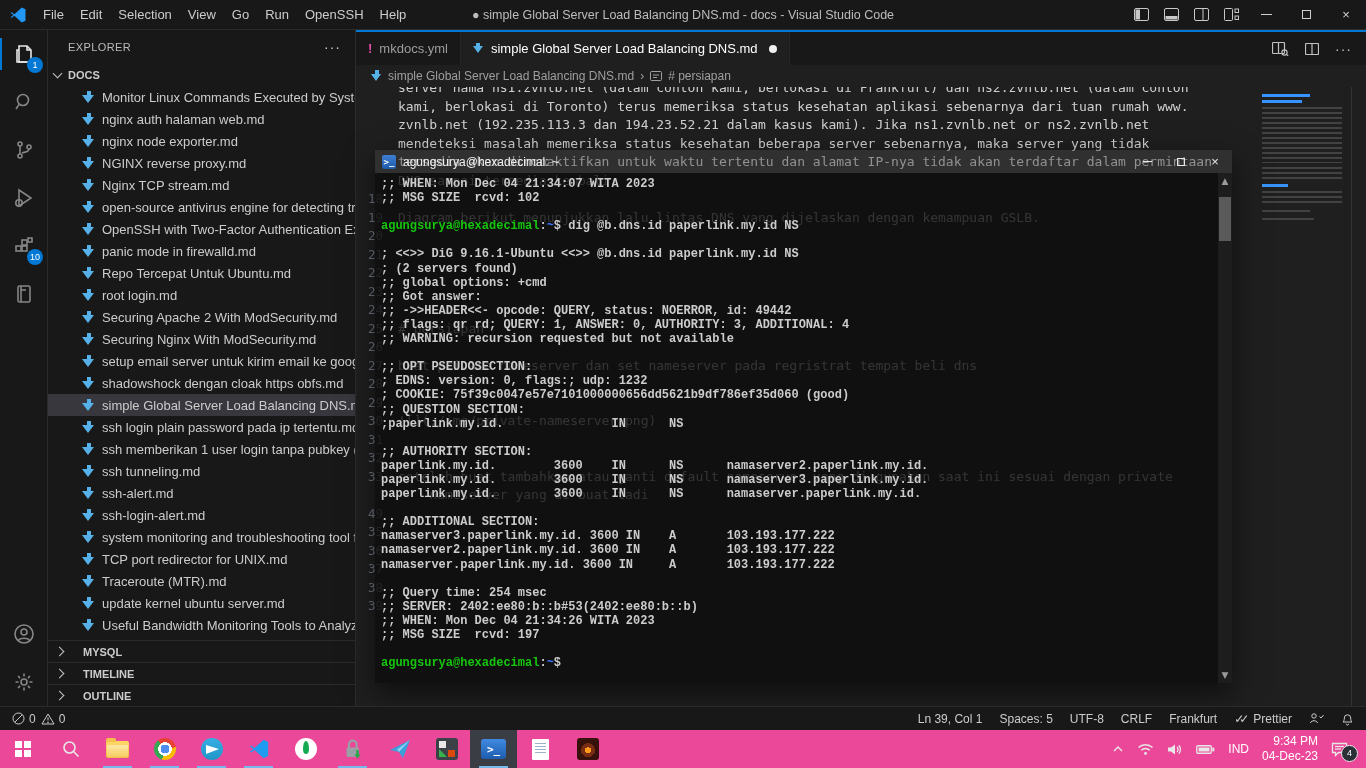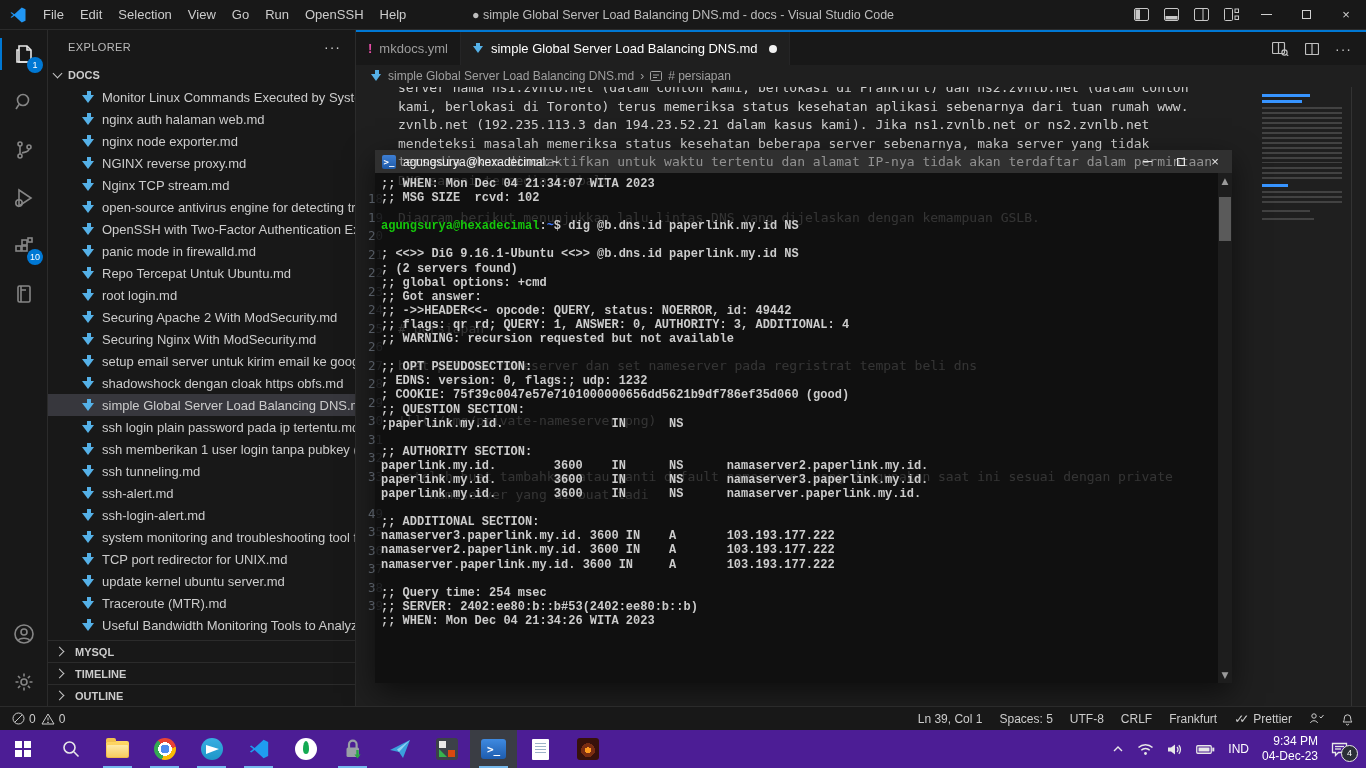--- a/index.html
+++ b/index.html
@@ -36,21 +36,21 @@
   .chev.down{transform:rotate(45deg);margin-top:-3px}
   .chev.right{transform:rotate(-45deg)}
   .sec-header{height:22px;display:flex;align-items:center;gap:7px;padding-left:6px;font-size:11px;font-weight:700;color:#cccccc}
   .file-list{}
   .file-row{height:22px;display:flex;align-items:center;padding-left:34px;color:#cccccc;white-space:nowrap;overflow:hidden;cursor:default}
   .file-row.selected{background:#37373d}
   .dl-ic{position:relative;width:13px;height:13px;flex:none;margin-right:7px}
   .dl-ic::before{content:"";position:absolute;left:4.5px;top:0px;width:4px;height:5px;background:#55b1e8}
   .dl-ic::after{content:"";position:absolute;left:0;top:4px;border-left:6.5px solid transparent;border-right:6.5px solid transparent;border-top:8px solid #55b1e8}
   .sb-bottom{position:absolute;left:0;right:0;bottom:0}
-  .col-sec{height:22px;display:flex;align-items:center;gap:12px;padding-left:8px;font-size:11px;font-weight:700;color:#cccccc;border-top:1px solid #2b2b2b}
+  .col-sec{height:22px;display:flex;align-items:center;gap:20px;padding-left:8px;font-size:11px;font-weight:700;color:#cccccc;border-top:1px solid #2b2b2b}
 
   
   .editor-group{position:absolute;left:356px;right:0;top:30px;bottom:62px;background:#1f1f1f}
   .accent{position:absolute;top:0;left:0;right:0;height:2px;background:#0078d4}
   .tabbar{position:absolute;top:2px;left:0;right:0;height:33px;background:#181818;display:flex;align-items:stretch}
   .tab{display:flex;align-items:center;gap:7px;padding:0 12px;font-size:13px;color:#9d9d9d;background:#181818;border-right:1px solid #252526;white-space:nowrap}
   .tab.active{background:#1f1f1f;color:#ffffff}
   .ticon-yaml{color:#e64ca5;font-weight:700;font-size:13px}
   .dl-mini{position:relative;width:11px;height:12px;flex:none}
   .dl-mini::before{content:"";position:absolute;left:3.5px;top:0;width:4px;height:4px;background:#55b1e8}
@@ -89,21 +89,21 @@
 
   
   .statusbar{position:absolute;left:0;right:0;bottom:38px;height:24px;background:#181818;border-top:1px solid #2b2b2b;
     display:flex;align-items:center;font-size:12px;color:#cccccc;padding:0 12px;z-index:7}
   .sb-left{display:flex;align-items:center;gap:5px}
   .sb-right{margin-left:auto;display:flex;align-items:center;gap:17px}
   .sb-item{display:flex;align-items:center;gap:4px;white-space:nowrap}
   .dbl-check{letter-spacing:-5px;font-size:12px;padding-right:5px}
 
   
-  .taskbar{position:absolute;left:0;right:0;bottom:0;height:38px;background:#4c1d95;display:flex;align-items:stretch;z-index:8}
+  .taskbar{position:absolute;left:0;right:0;bottom:0;height:38px;background:#ec4899;display:flex;align-items:stretch;z-index:8}
   .tb-item{width:47px;display:flex;align-items:center;justify-content:center;position:relative;flex:none}
   .tb-item.running::after{content:"";position:absolute;bottom:0;left:9px;right:9px;height:2px;background:#76b9ed}
   .tb-item.active{background:#3a3d44}
   .icw{position:relative;display:flex;align-items:center;justify-content:center}
   .ic-start{width:17px;height:17px;position:relative}
   .ic-start::before{content:"";position:absolute;left:0;top:0;width:7px;height:7px;background:#fff;box-shadow:9px 0 #fff,0 9px #fff,9px 9px #fff}
   .ic-file-explorer{width:23px;height:17px;background:linear-gradient(#ffd966,#f2b84b);border-radius:2px;position:relative}
   .ic-file-explorer::before{content:"";position:absolute;top:-3px;left:0;width:10px;height:4px;background:#f2c14e;border-radius:2px 2px 0 0}
   .ic-file-explorer::after{content:"";position:absolute;left:1px;right:1px;top:4px;bottom:1px;background:linear-gradient(#fdeaa8,#f7cd60);border-radius:1px}
   .ic-chrome{width:22px;height:22px;border-radius:50%;
@@ -340,25 +340,25 @@
       <div class="file-row">
         <span class="dl-ic"></span>
         <span>system monitoring and troubleshooting tool f...</span>
       </div>
       <div class="file-row">
         <span class="dl-ic"></span>
         <span>TCP port redirector for UNIX.md</span>
       </div>
       <div class="file-row">
         <span class="dl-ic"></span>
+        <span>Traceroute (MTR).md</span>
+      </div>
+      <div class="file-row">
+        <span class="dl-ic"></span>
         <span>update kernel ubuntu server.md</span>
-      </div>
-      <div class="file-row">
-        <span class="dl-ic"></span>
-        <span>Traceroute (MTR).md</span>
       </div>
       <div class="file-row">
         <span class="dl-ic"></span>
         <span>Useful Bandwidth Monitoring Tools to Analyz...</span>
       </div>
     </div>
   <div class="sb-bottom" id="collapsed-secs">
       <div class="col-sec">
         <span class="chev right"></span>
         <span>MYSQL</span>
@@ -503,21 +503,23 @@
       <div class="tline"><span class="tw">paperlink.my.id.        3600    IN      NS      namaserver.paperlink.my.id.</span></div>
       <div class="tline"><span class="tw"></span></div>
       <div class="tline"><span class="tw">;; ADDITIONAL SECTION:</span></div>
       <div class="tline"><span class="tw">namaserver3.paperlink.my.id. 3600 IN    A       103.193.177.222</span></div>
       <div class="tline"><span class="tw">namaserver2.paperlink.my.id. 3600 IN    A       103.193.177.222</span></div>
       <div class="tline"><span class="tw">namaserver.paperlink.my.id. 3600 IN     A       103.193.177.222</span></div>
       <div class="tline"><span class="tw"></span></div>
       <div class="tline"><span class="tw">;; Query time: 254 msec</span></div>
       <div class="tline"><span class="tw">;; SERVER: 2402:ee80:b::b#53(2402:ee80:b::b)</span></div>
       <div class="tline"><span class="tw">;; WHEN: Mon Dec 04 21:34:26 WITA 2023</span></div>
+      <div class="tline"><span class="tw">;; MSG SIZE  rcvd: 197</span></div>
       <div class="tline"><span class="tw"></span></div>
+      <div class="tline"><span class="tg">agungsurya@hexadecimal</span><span class="tw">:</span><span class="tb">~</span><span class="tw">$</span></div>
     </div>
   <div class="term-scroll">
     <span class="ts-arrow" style="top:3px">▲</span>
     <div class="ts-thumb"></div>
     <span class="ts-arrow" style="bottom:3px">▼</span>
   </div>
 </div>
 
 <div class="statusbar">
   <div class="sb-left">

